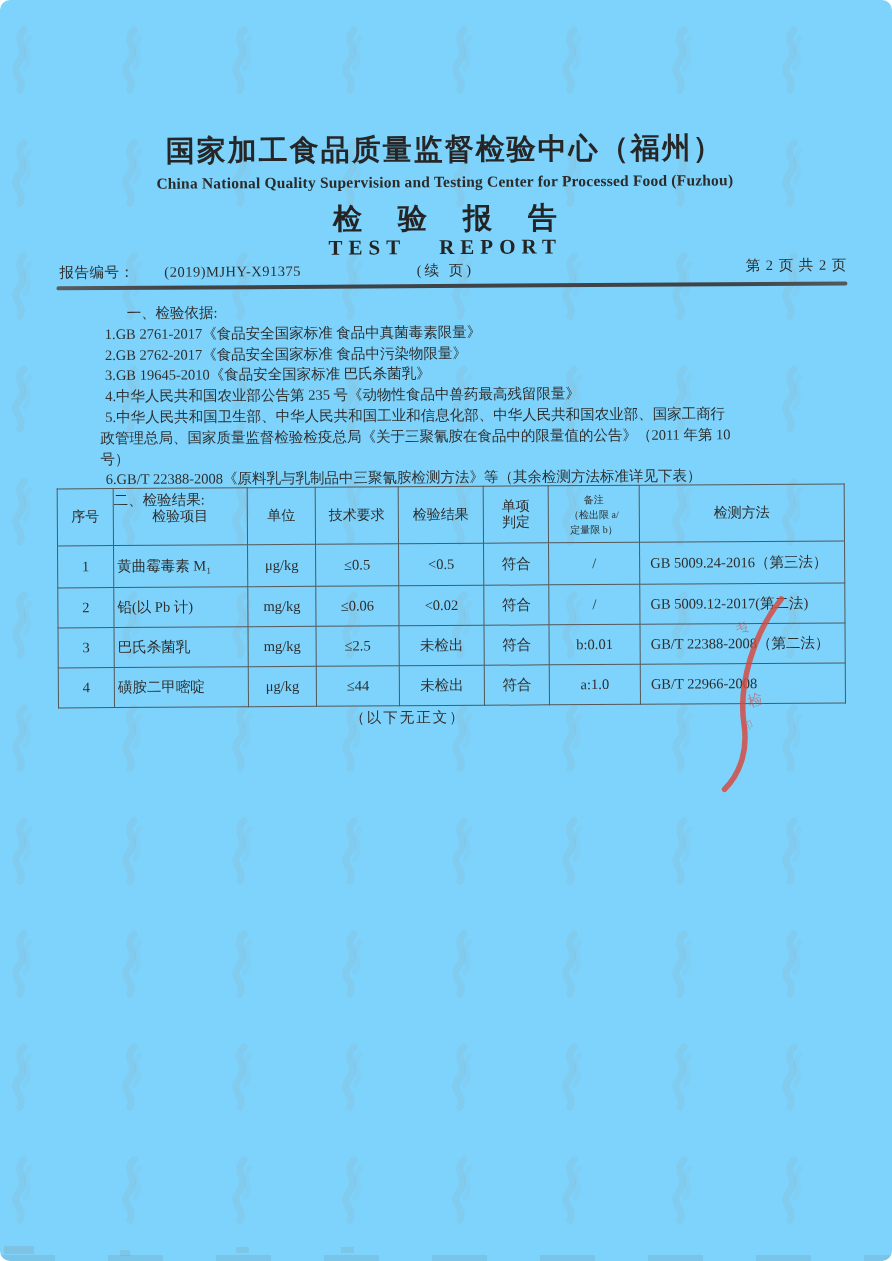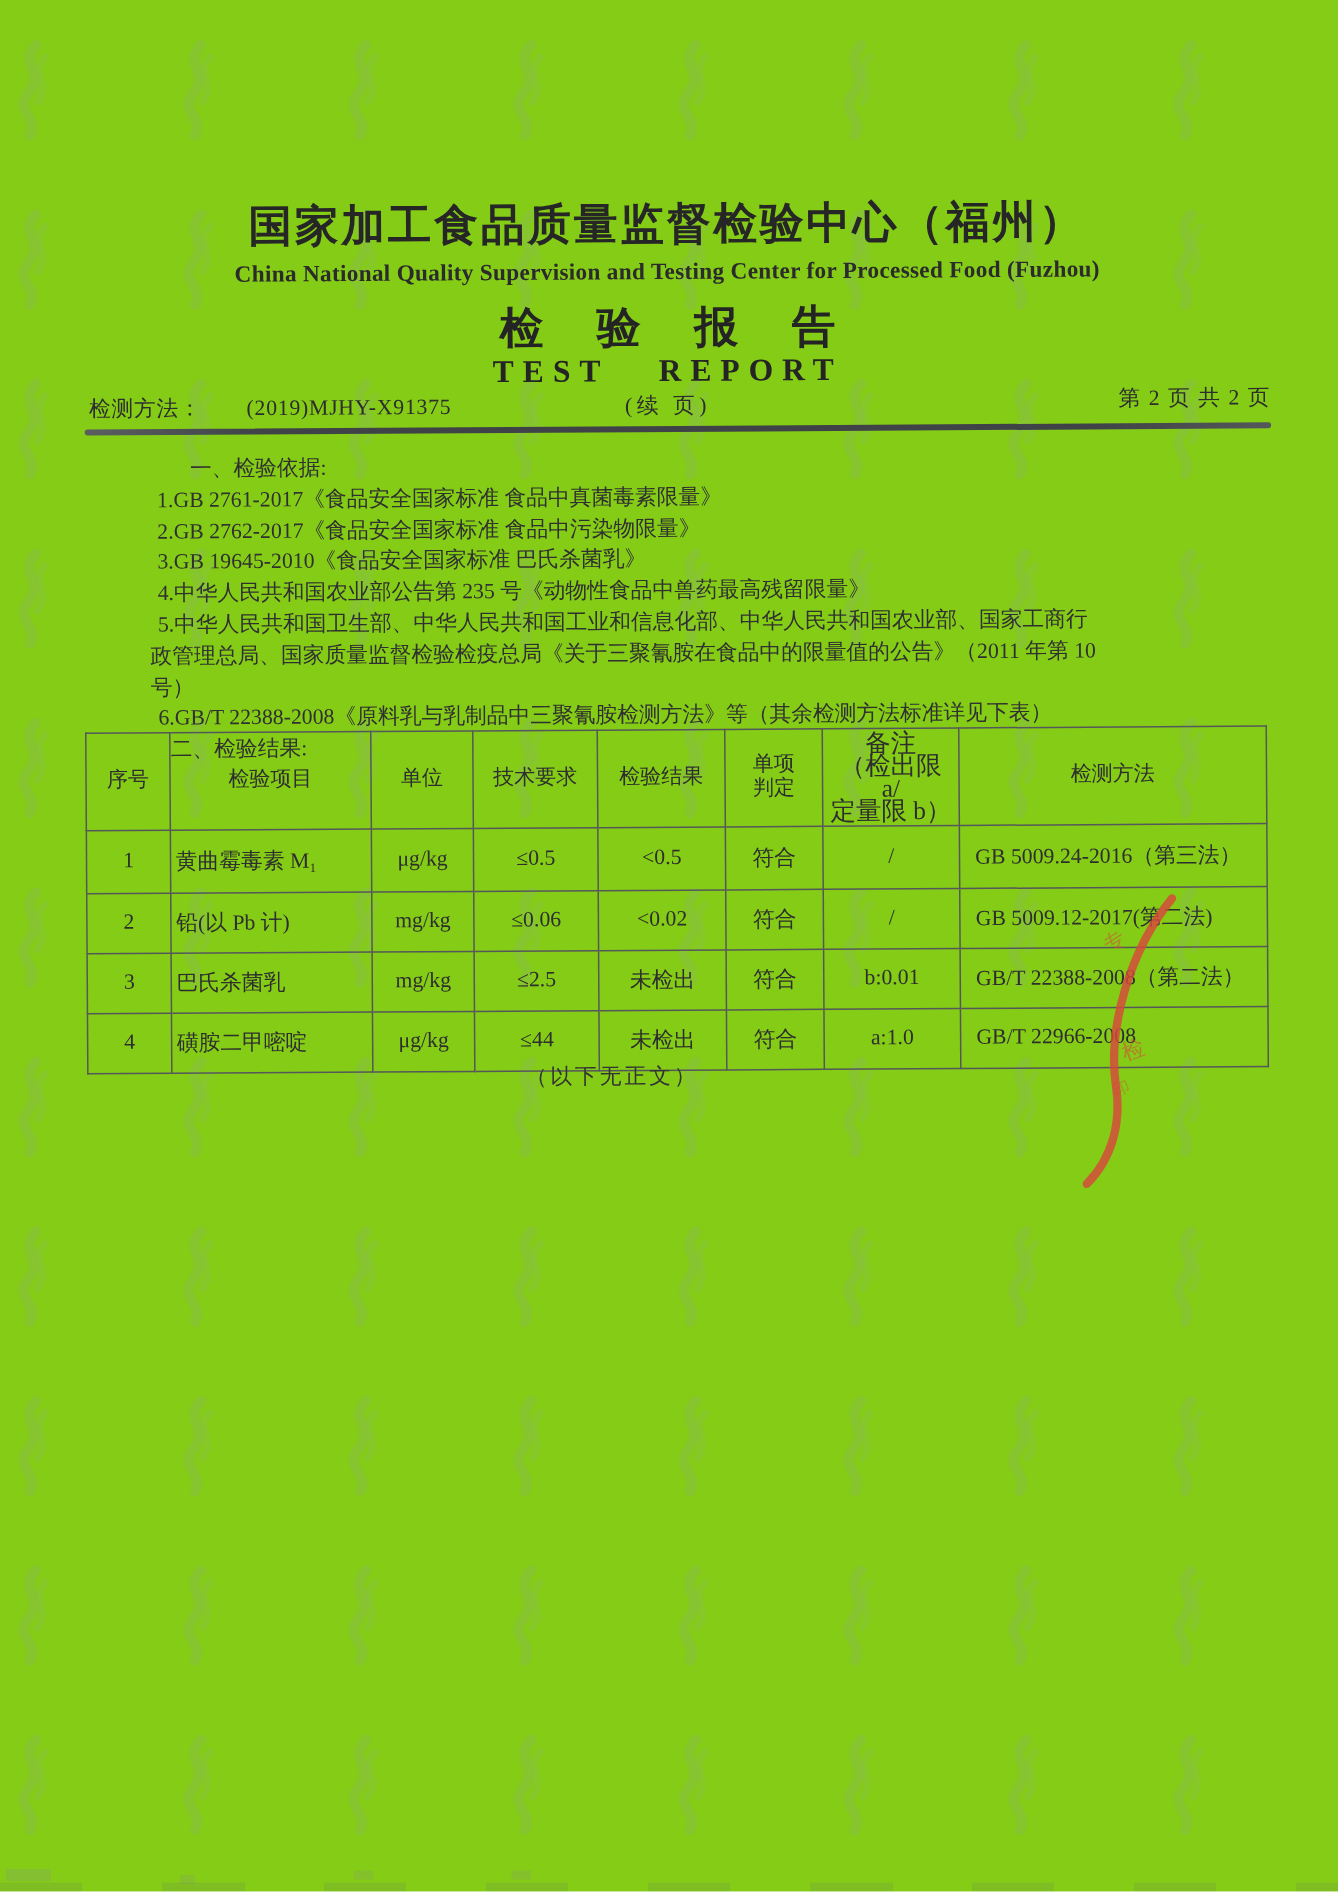--- a/index.html
+++ b/index.html
@@ -1,22 +1,23 @@
 <!DOCTYPE html>
 <html><head>
 <meta charset="utf-8">
 <style>
   html,body{margin:0;padding:0;background:#ffffff;}
   .page{
     position:relative;
     width:892px;height:1261px;
-    background:#84cc16;
+    background:#7dd3fc;
     overflow:hidden;
     font-family:"Liberation Serif","DejaVu Serif",serif;
     color:#2d2d2d;
+    border-radius:10px;
   }
   .wm-svg{position:absolute;left:0;top:0;z-index:0;}
   .scan{
     position:absolute;left:0;top:0;right:0;bottom:0;
     transform:rotate(-0.35deg);
     transform-origin:50% 30%;
     z-index:1;
   }
   .org-cn{
     position:absolute;top:130px;left:0;width:100%;
@@ -62,21 +63,21 @@
     font-size:14.5px;color:#2e2e2e;
   }
   table.results th,table.results td{
     border:1.6px solid #55585a;
     text-align:center;vertical-align:middle;
     padding:2px 3px;overflow:hidden;
     font-weight:normal;
     white-space:pre-line;
   }
   table.results thead th{height:52px;font-size:14px;line-height:16px;}
-  table.results thead th.small{font-size:17px;line-height:15px;}
+  table.results thead th.small{font-size:10px;line-height:15px;}
   table.results tbody tr{height:40px;}
   table.results tbody tr:first-child{height:42px;}
   table.results td.al{text-align:left;}
   table.results td.method{text-align:left;padding-left:10px;}
   .footer-note{
     position:absolute;top:708px;left:56px;width:700px;
     text-align:center;font-size:14.5px;letter-spacing:2px;color:#333;
   }
   .stamp{position:absolute;left:690px;top:575px;z-index:2;}
   .bottom-dashes{
@@ -207,21 +208,21 @@
 
   <div class="scan">
 
     <div class="org-cn">国家加工食品质量监督检验中心（福州）</div>
     <div class="org-en">China National Quality Supervision and Testing Center for Processed Food (Fuzhou)</div>
     <div class="title-cn">检验报告</div>
     <div class="title-en">TEST REPORT</div>
 
     <div class="report-line">
       <span class="report-no">
-        <span>检测方法：</span><span class="val">(2019)MJHY-X91375</span>
+        <span>报告编号：</span><span class="val">(2019)MJHY-X91375</span>
       </span>
       <span class="continuation">(续 页)</span>
       <span class="page-info">第 2 页  共 2 页</span>
     </div>
 
     <div class="rule"></div>
 
     <div class="basis">
       <div class="heading">一、检验依据:</div>
       <div>

